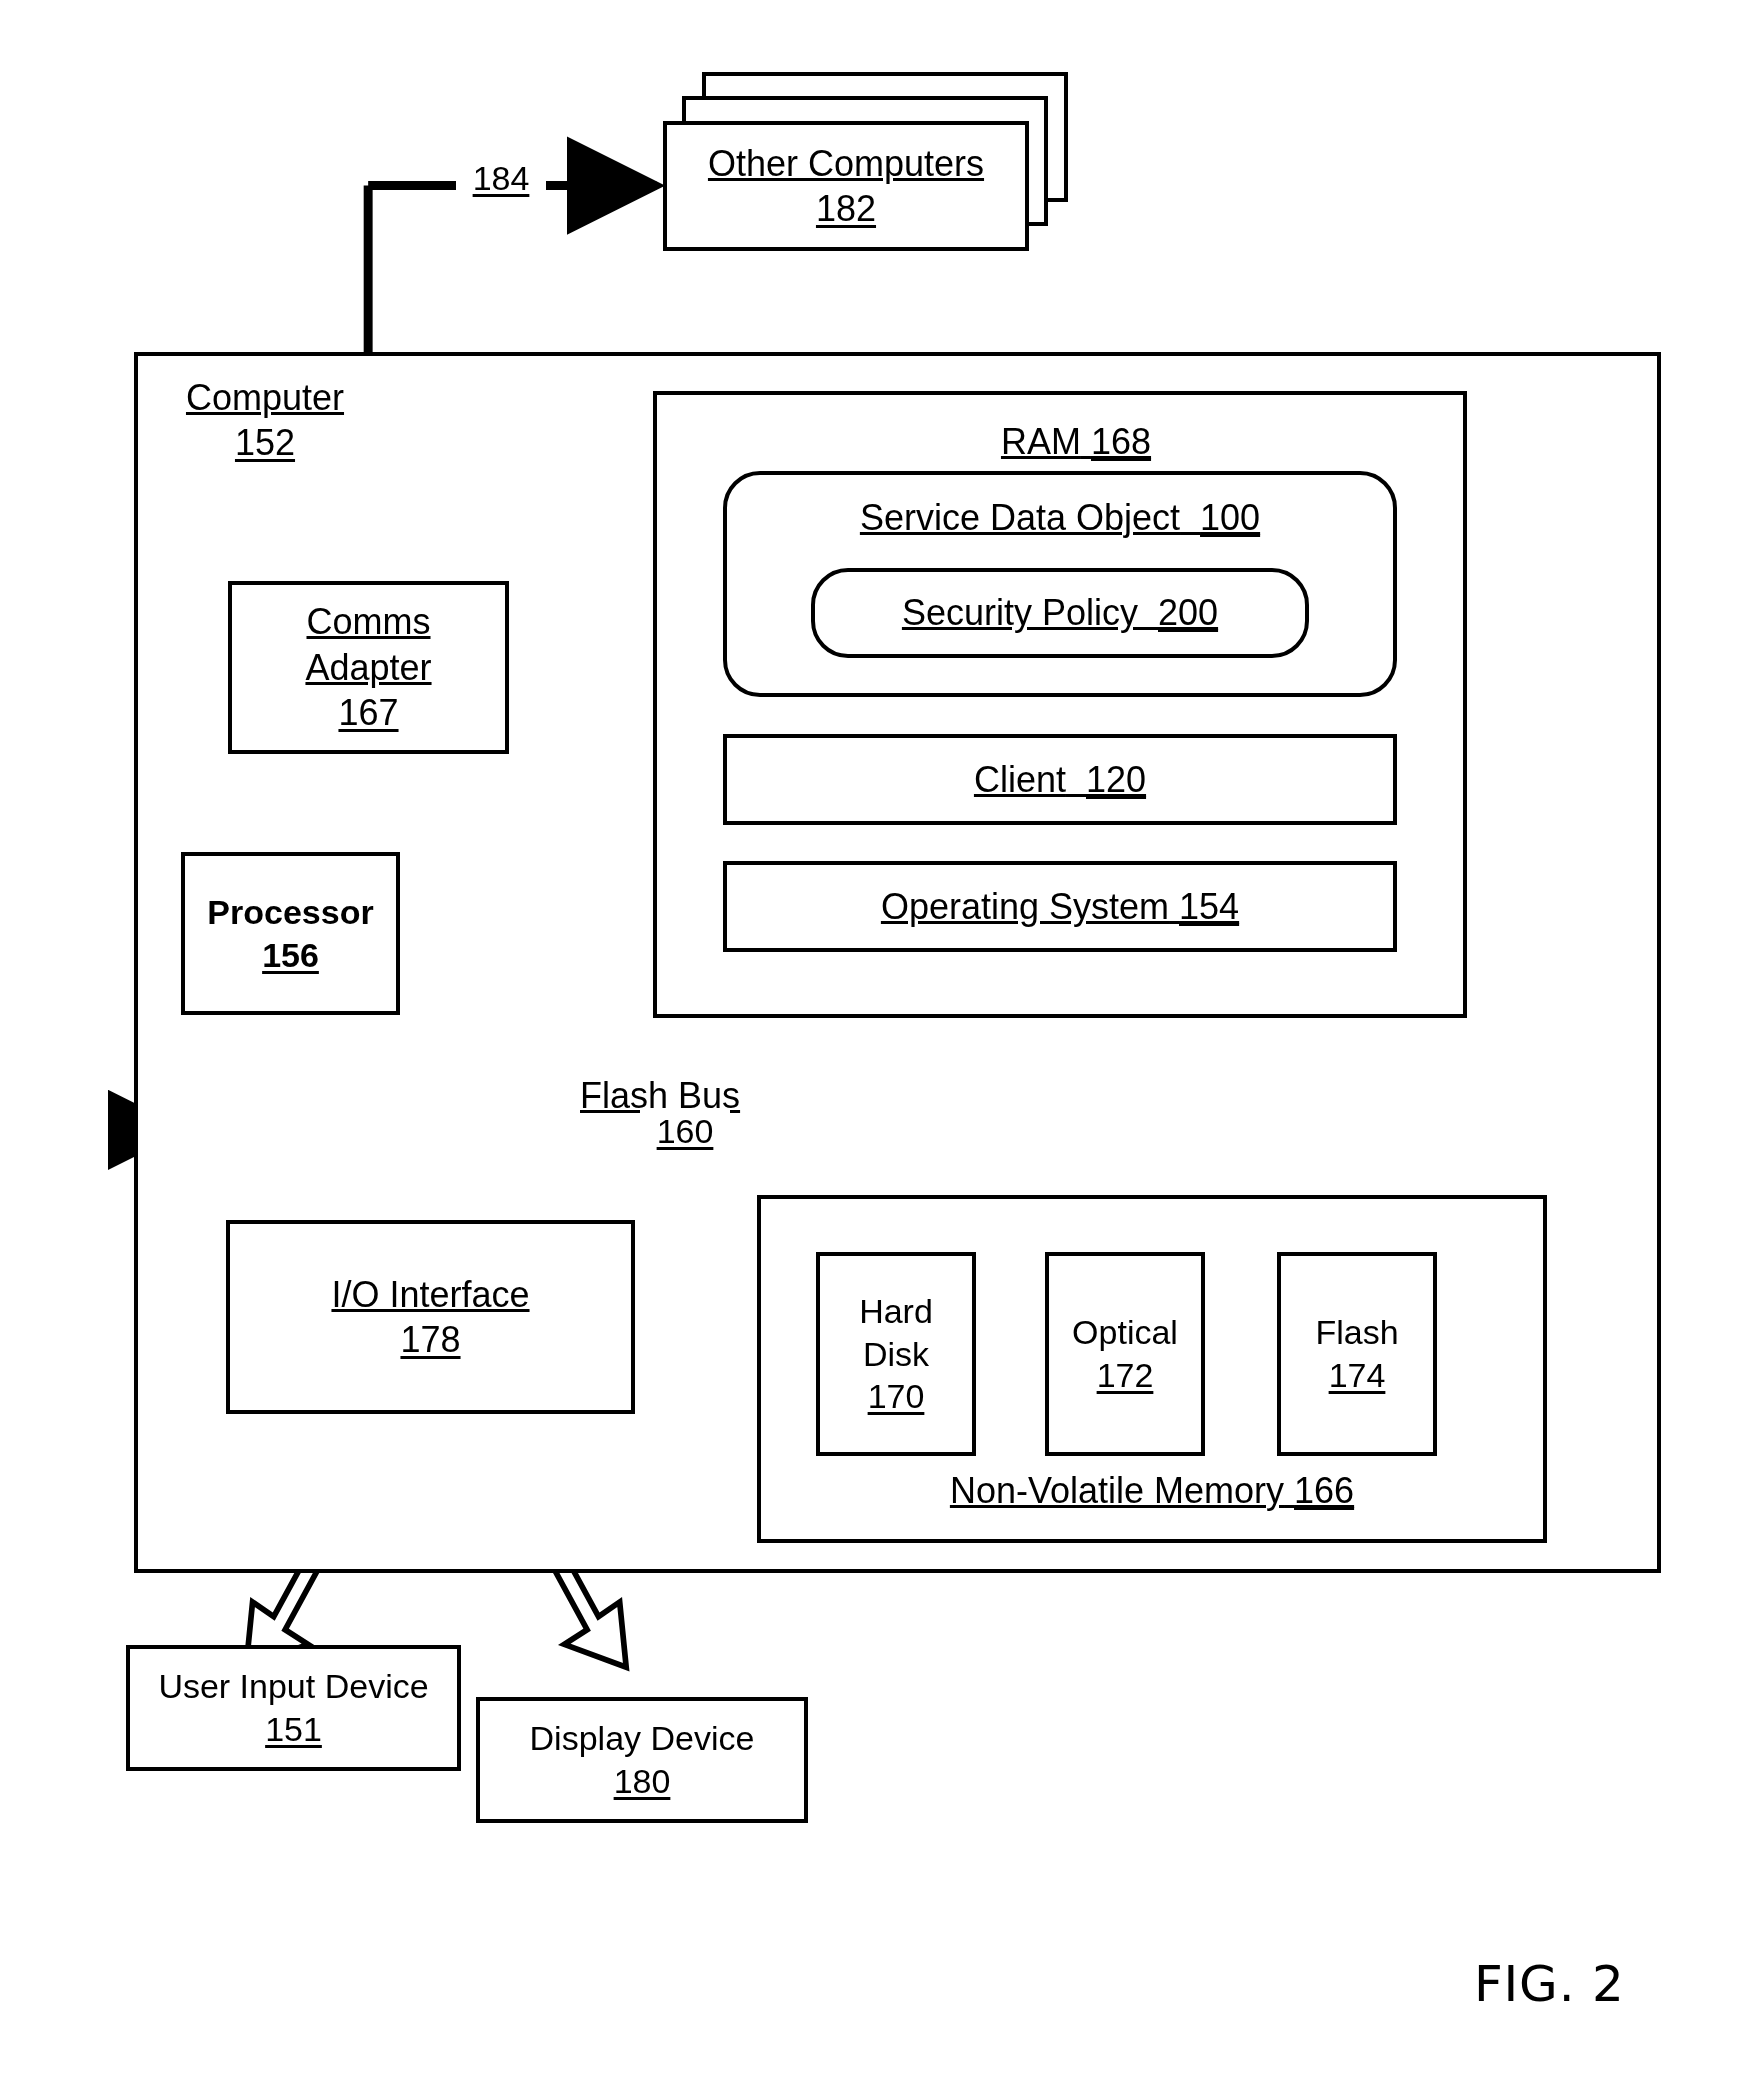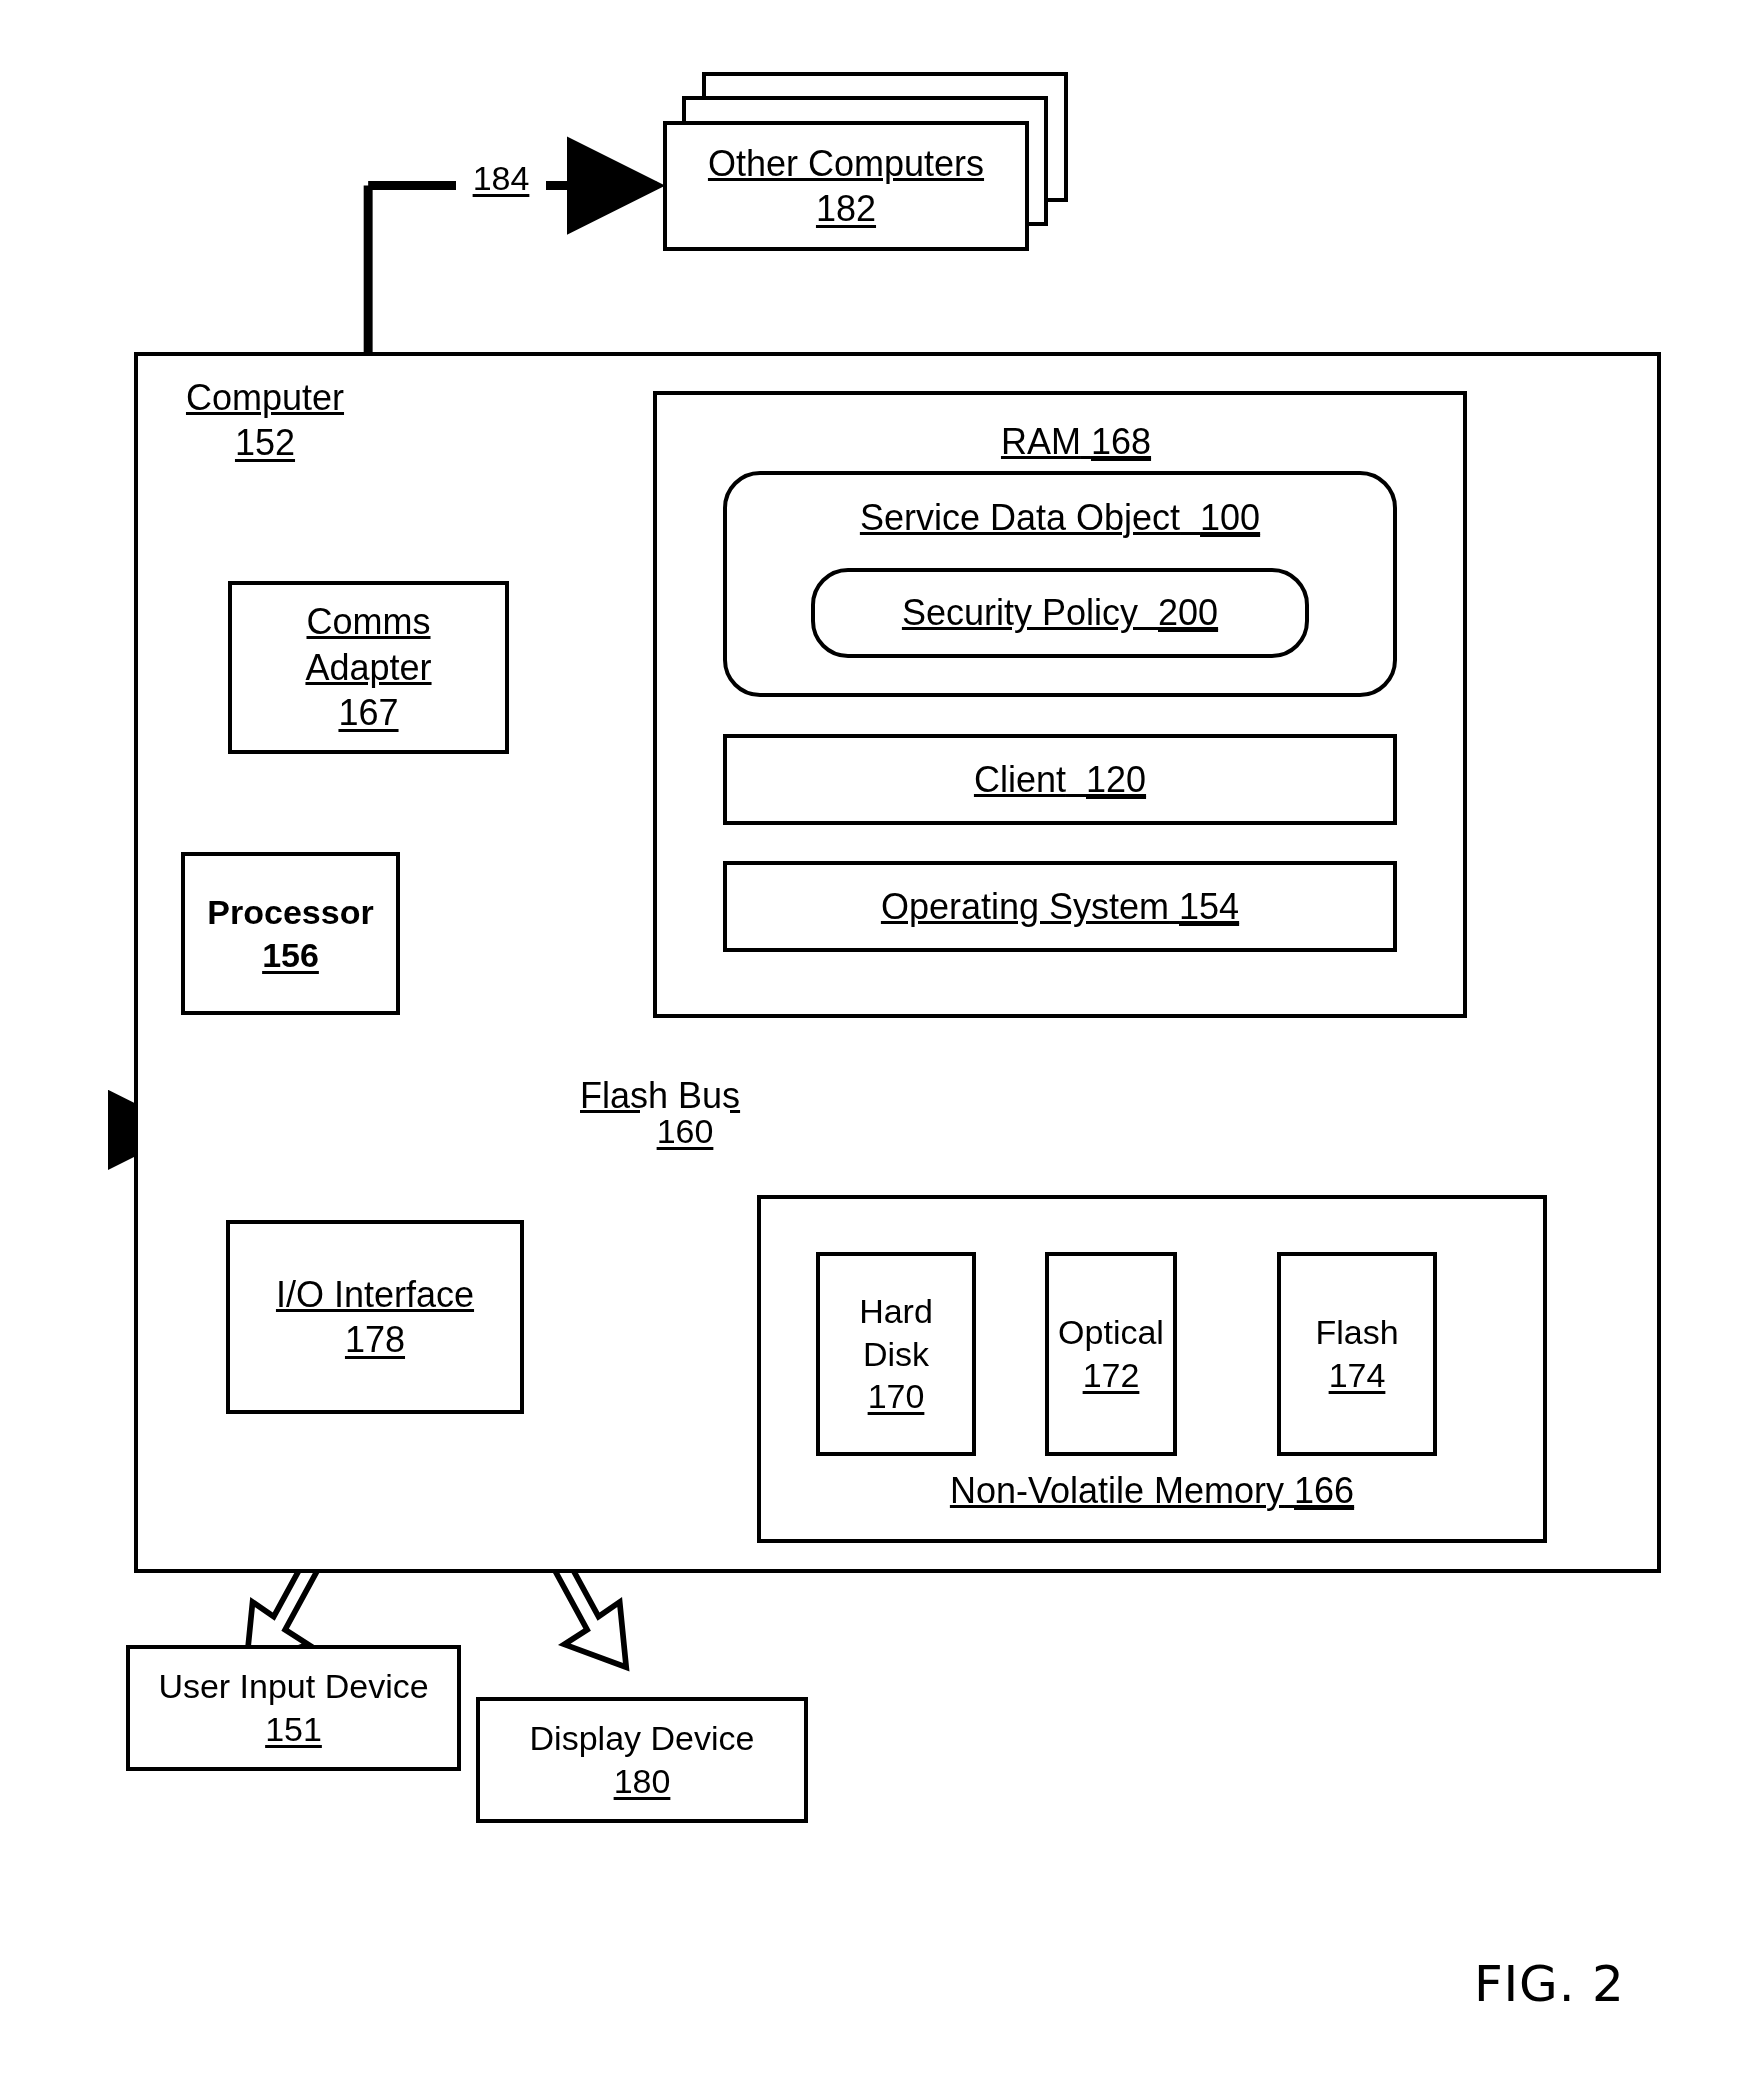--- a/index.html
+++ b/index.html
@@ -78,21 +78,21 @@
   #oc-back  { left: 702px; top: 72px;  width: 366px; height: 130px; }
   #oc-mid   { left: 682px; top: 96px; width: 366px; height: 130px; }
   #oc-front {
     left: 663px; top: 121px; width: 366px; height: 130px;
     display: flex; flex-direction: column;
     align-items: center; justify-content: center;
   }
 
   #comms-box     { left: 228px;  top: 581px;  width: 281px; height: 173px; }
   #processor-box { left: 181px;  top: 852px; width: 219px; height: 163px; font-weight: bold; }
-  #io-box        { left: 226px;  top: 1220px; width: 298px; height: 194px; }
+  #io-box        { left: 226px;  top: 1220px; width: 409px; height: 194px; }
   #uid-box       { left: 126px;  top: 1645px; width: 335px; height: 126px; }
   #dd-box        { left: 476px;  top: 1697px; width: 332px; height: 126px; }
 
   #ram-box {
     left: 653px; top: 391px; width: 814px; height: 627px;
     align-items: center; justify-content: flex-start; padding-left: 32px;
   }
   #ram-caption { margin-top: 24.4px; }
 
   #sdo-box {
@@ -110,21 +110,21 @@
   #client-box { left: 723px; top: 734px;  width: 674px; height: 91px; }
   #os-box     { left: 723px; top: 861px; width: 674px; height: 91px; }
 
   #nvm-box {
     left: 757px; top: 1195px; width: 790px; height: 348px;
     align-items: center; justify-content: flex-end;
   }
   #nvm-caption { margin-bottom: 26px; }
 
   #hd-box   { left: 816px; top: 1252px; width: 160px; height: 204px; }
-  #opt-box  { left: 1045px; top: 1252px; width: 132px; height: 204px; }
+  #opt-box  { left: 1045px; top: 1252px; width: 160px; height: 204px; }
   #flash-box{ left: 1277px; top: 1252px; width: 160px; height: 204px; }
 
   #bus-caption {
     left: 580px; top: 1073px; width: 204px;
     text-align: left;
   }
   #bus-number {
     left: 640px; top: 1110px; width: 90px;
     background: #fff;
   }

